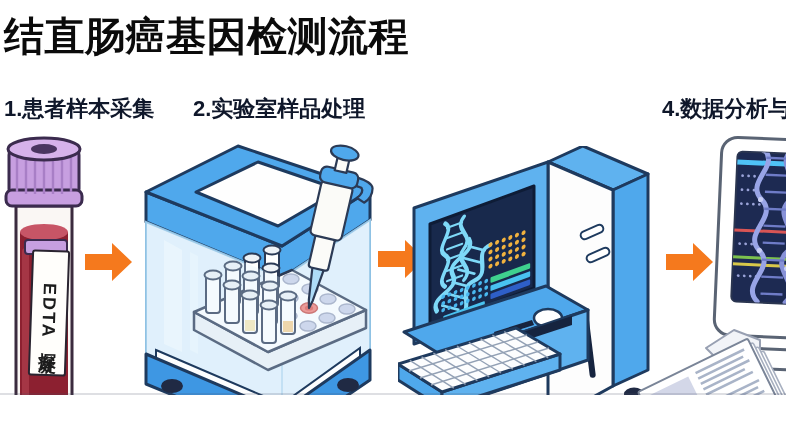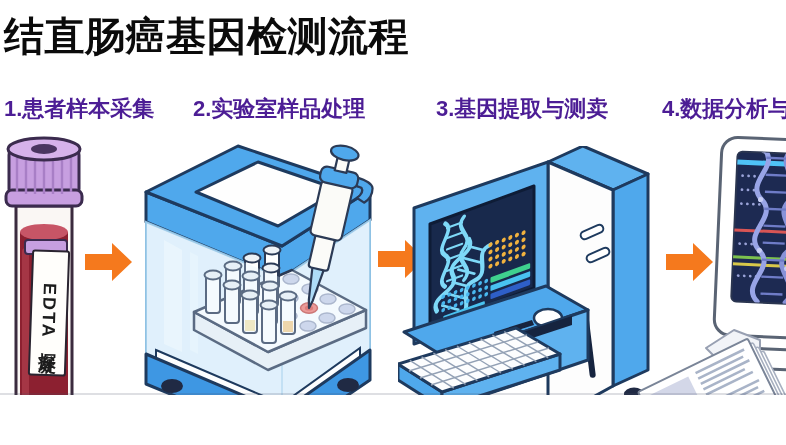--- a/index.html
+++ b/index.html
@@ -6,21 +6,21 @@
   .stage{
     position:relative;width:786px;height:395px;overflow:hidden;background:#ffffff;
     font-family:"Liberation Sans","DejaVu Sans",sans-serif;
   }
   .abs{position:absolute;}
   .title{
     left:4px;top:12px;font-size:40px;font-weight:800;color:#0b0b0b;
     letter-spacing:0.5px;white-space:nowrap;line-height:1.2;
   }
   .step-label{
-    top:94px;font-size:22px;font-weight:700;color:#4c1d95;white-space:nowrap;
+    top:94px;font-size:22px;font-weight:700;color:#0f172a;white-space:nowrap;
   }
   .step1{left:4px;} .step2{left:193px;} .step3{left:436px;} .step4{left:662px;}
   .tube-label{
     left:30px;top:250px;width:34px;height:122px;
     background:#fffefb;border:2px solid #2a2430;border-radius:3px;
     writing-mode:vertical-rl;text-orientation:mixed;
     display:flex;align-items:center;justify-content:center;
     font-size:18px;font-weight:600;color:#1c1c1c;letter-spacing:2px;
     transform:rotate(2deg);
   }
@@ -29,21 +29,20 @@
 </style>
 </head>
 <body>
 
 <div class="stage">
 
   <div class="abs title">结直肠癌基因检测流程</div>
 
   <div class="abs step-label step1">1.患者样本采集</div>
   <div class="abs step-label step2">2.实验室样品处理</div>
-  <div class="abs step-label step3">3.基因提取与测卖</div>
   <div class="abs step-label step4">4.数据分析与报</div>
 
   <svg class="abs" style="left:4px;top:136px;" width="92" height="306" viewBox="0 0 92 306">
 
     <path d="M12,70 L12,262 Q12,300 40,300 Q68,300 68,262 L68,70 Z" fill="#FAF7F4" stroke="#3B2B3E" stroke-width="3"></path>
 
     <path d="M16,96 L16,258 Q16,296 40,296 Q64,296 64,258 L64,96 Z" fill="#8C2030"></path>
     <ellipse cx="40" cy="96" rx="24" ry="8" fill="#C75566"></ellipse>
     <rect x="18" y="112" width="7" height="150" rx="3.5" fill="#A93B49" opacity="0.85"></rect>
 

